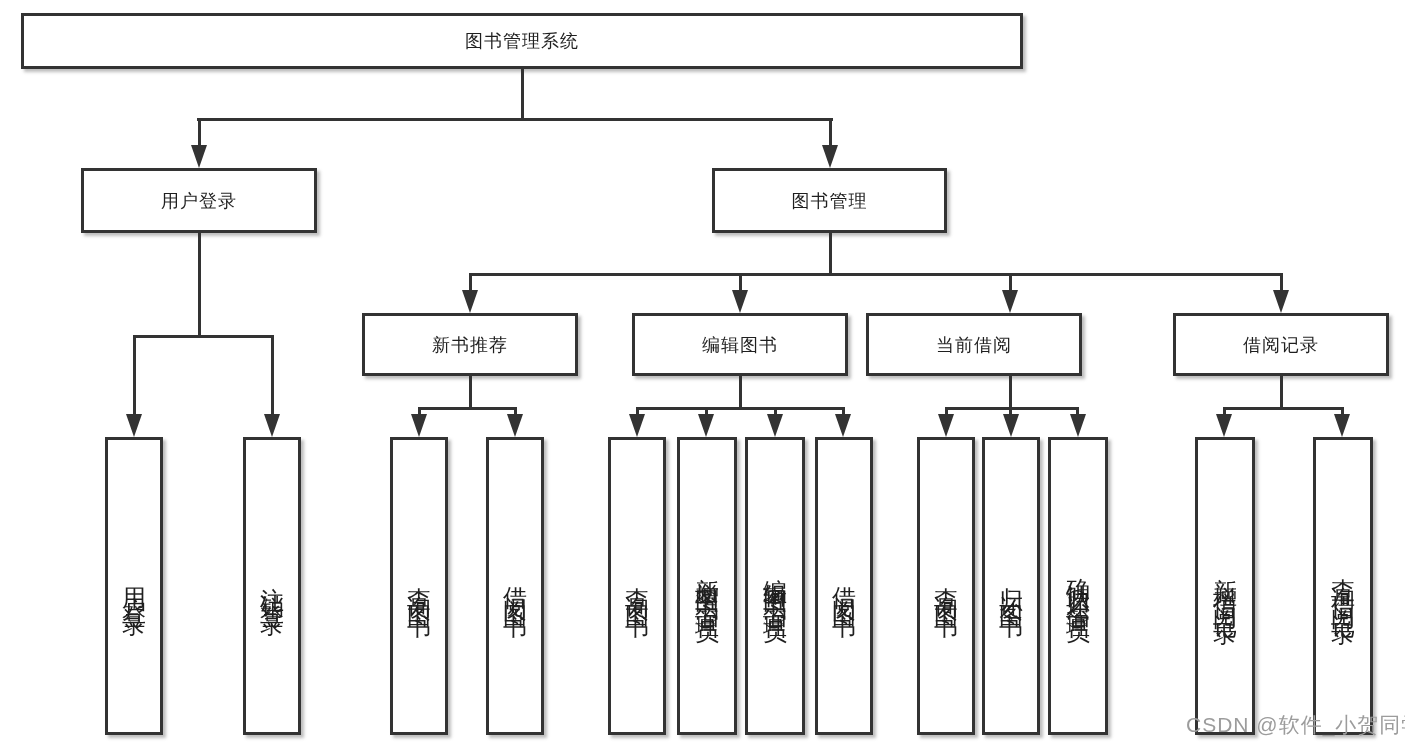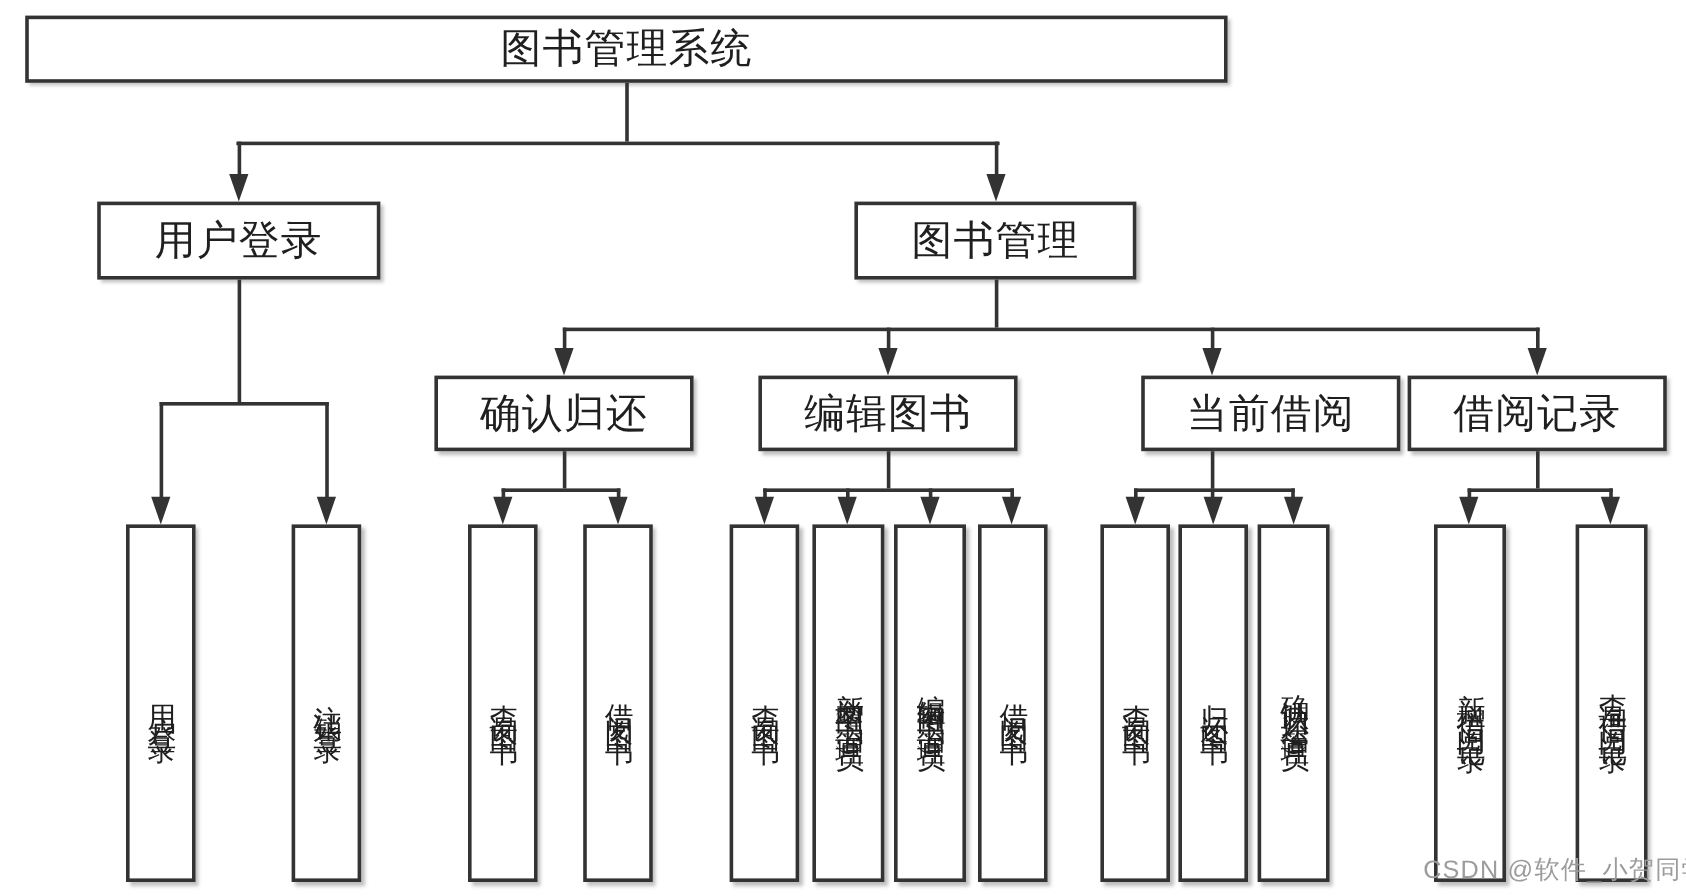--- a/index.html
+++ b/index.html
@@ -4,21 +4,21 @@
 <style>
   html,body{margin:0;padding:0;background:#ffffff;}
   #stage{
     position:relative;width:1405px;height:747px;background:#ffffff;
     font-family:"Liberation Sans","DejaVu Sans",sans-serif;color:#1f1f1f;overflow:hidden;
   }
   .box{
     position:absolute;box-sizing:border-box;background:#ffffff;border:3px solid #333333;
     box-shadow:3px 3px 3px rgba(110,110,110,0.45);
     display:flex;align-items:center;justify-content:center;
-    font-size:34px;letter-spacing:1px;line-height:1;
+    font-size:18px;letter-spacing:1px;line-height:1;
   }
   .vbox{font-size:24px;}
   .vbox .vtext{
     writing-mode:vertical-lr;text-orientation:mixed;letter-spacing:9px;line-height:1;
   }
   .hl{position:absolute;height:3px;background:#333333;}
   .vl{position:absolute;width:3px;background:#333333;}
   .arrow{
     position:absolute;width:0;height:0;
     border-left:8px solid transparent;border-right:8px solid transparent;
@@ -64,26 +64,26 @@
   <div class="vl" style="left:469px;top:273px;height:20px;"></div>
   <div class="vl" style="left:739px;top:273px;height:20px;"></div>
   <div class="vl" style="left:1009px;top:273px;height:20px;"></div>
   <div class="vl" style="left:1280px;top:273px;height:20px;"></div>
   <div class="arrow" style="left:462px;top:290px;"></div>
   <div class="arrow" style="left:732px;top:290px;"></div>
   <div class="arrow" style="left:1002px;top:290px;"></div>
   <div class="arrow" style="left:1273px;top:290px;"></div>
 
   <div class="box" style="left:362px;top:313px;width:216px;height:63px;">
-    <span>确认归还</span>
+    <span>新书推荐</span>
   </div>
   <div class="box" style="left:632px;top:313px;width:216px;height:63px;">
     <span>编辑图书</span>
   </div>
-  <div class="box" style="left:951px;top:313px;width:216px;height:63px;">
+  <div class="box" style="left:866px;top:313px;width:216px;height:63px;">
     <span>当前借阅</span>
   </div>
   <div class="box" style="left:1173px;top:313px;width:216px;height:63px;">
     <span>借阅记录</span>
   </div>
 
   <div class="vl" style="left:469px;top:376px;height:31px;"></div>
   <div class="hl" style="left:418px;top:407px;width:99px;"></div>
   <div class="vl" style="left:418px;top:407px;height:10px;"></div>
   <div class="vl" style="left:514px;top:407px;height:10px;"></div>

